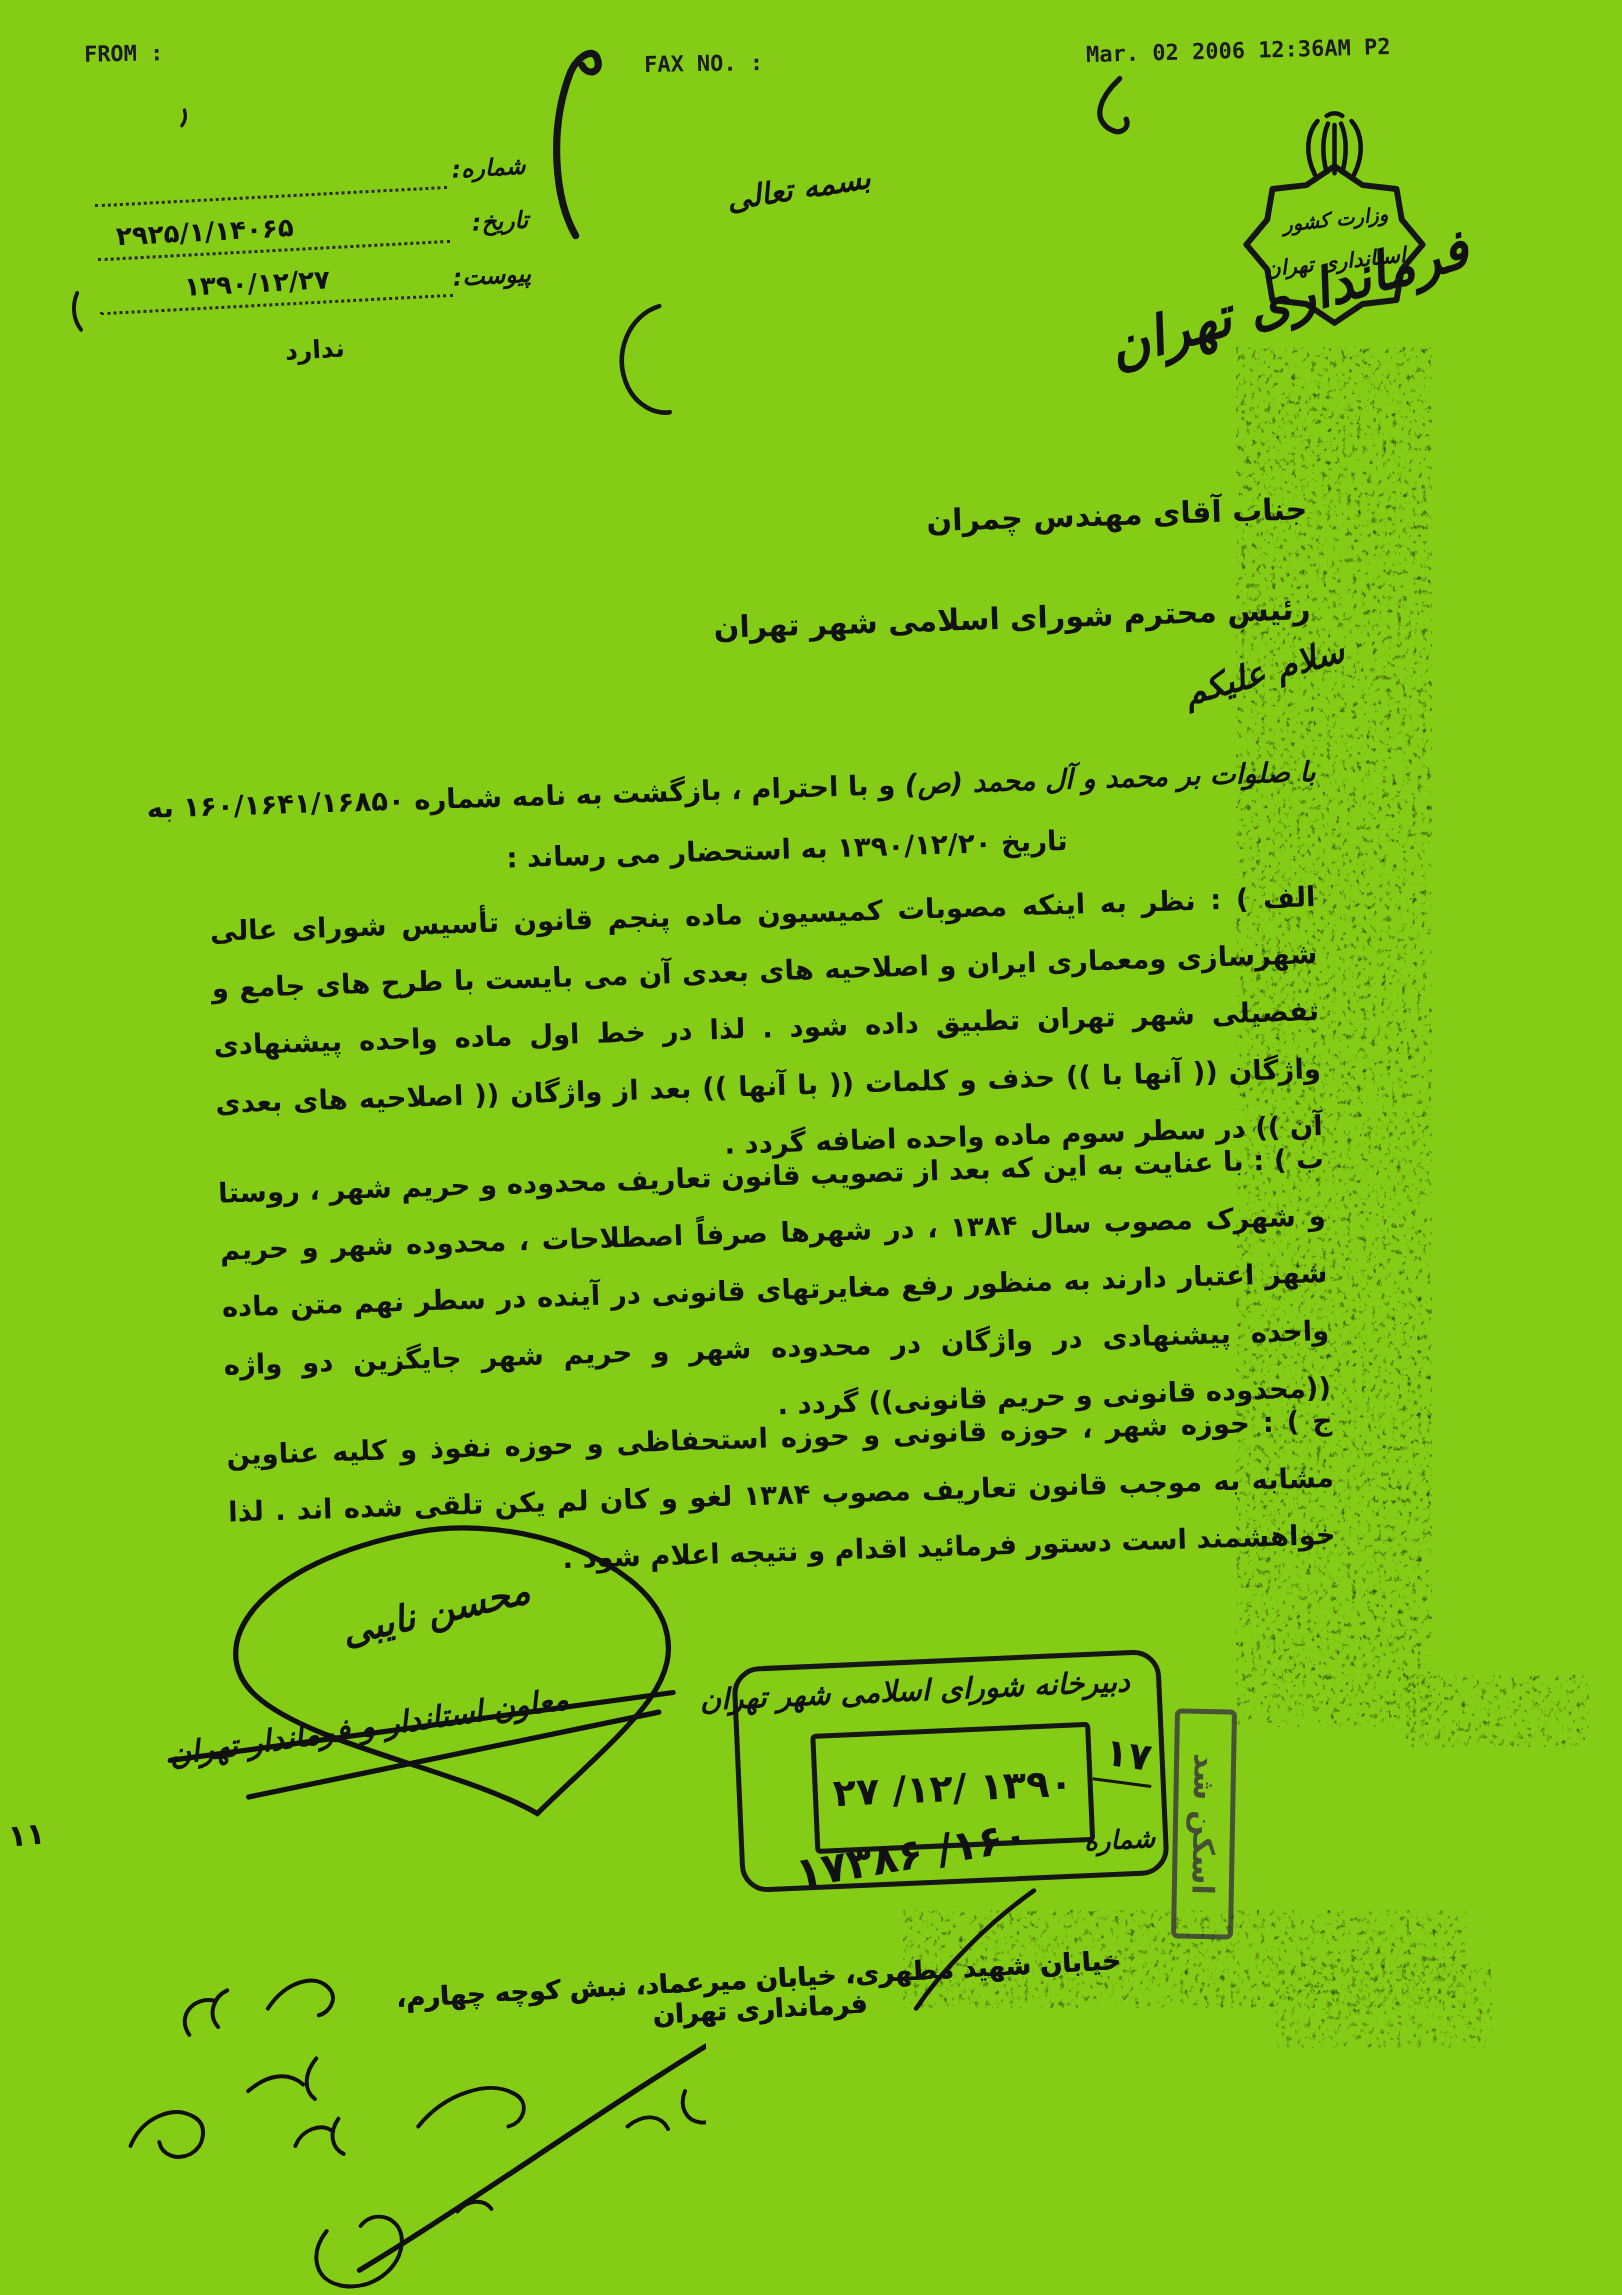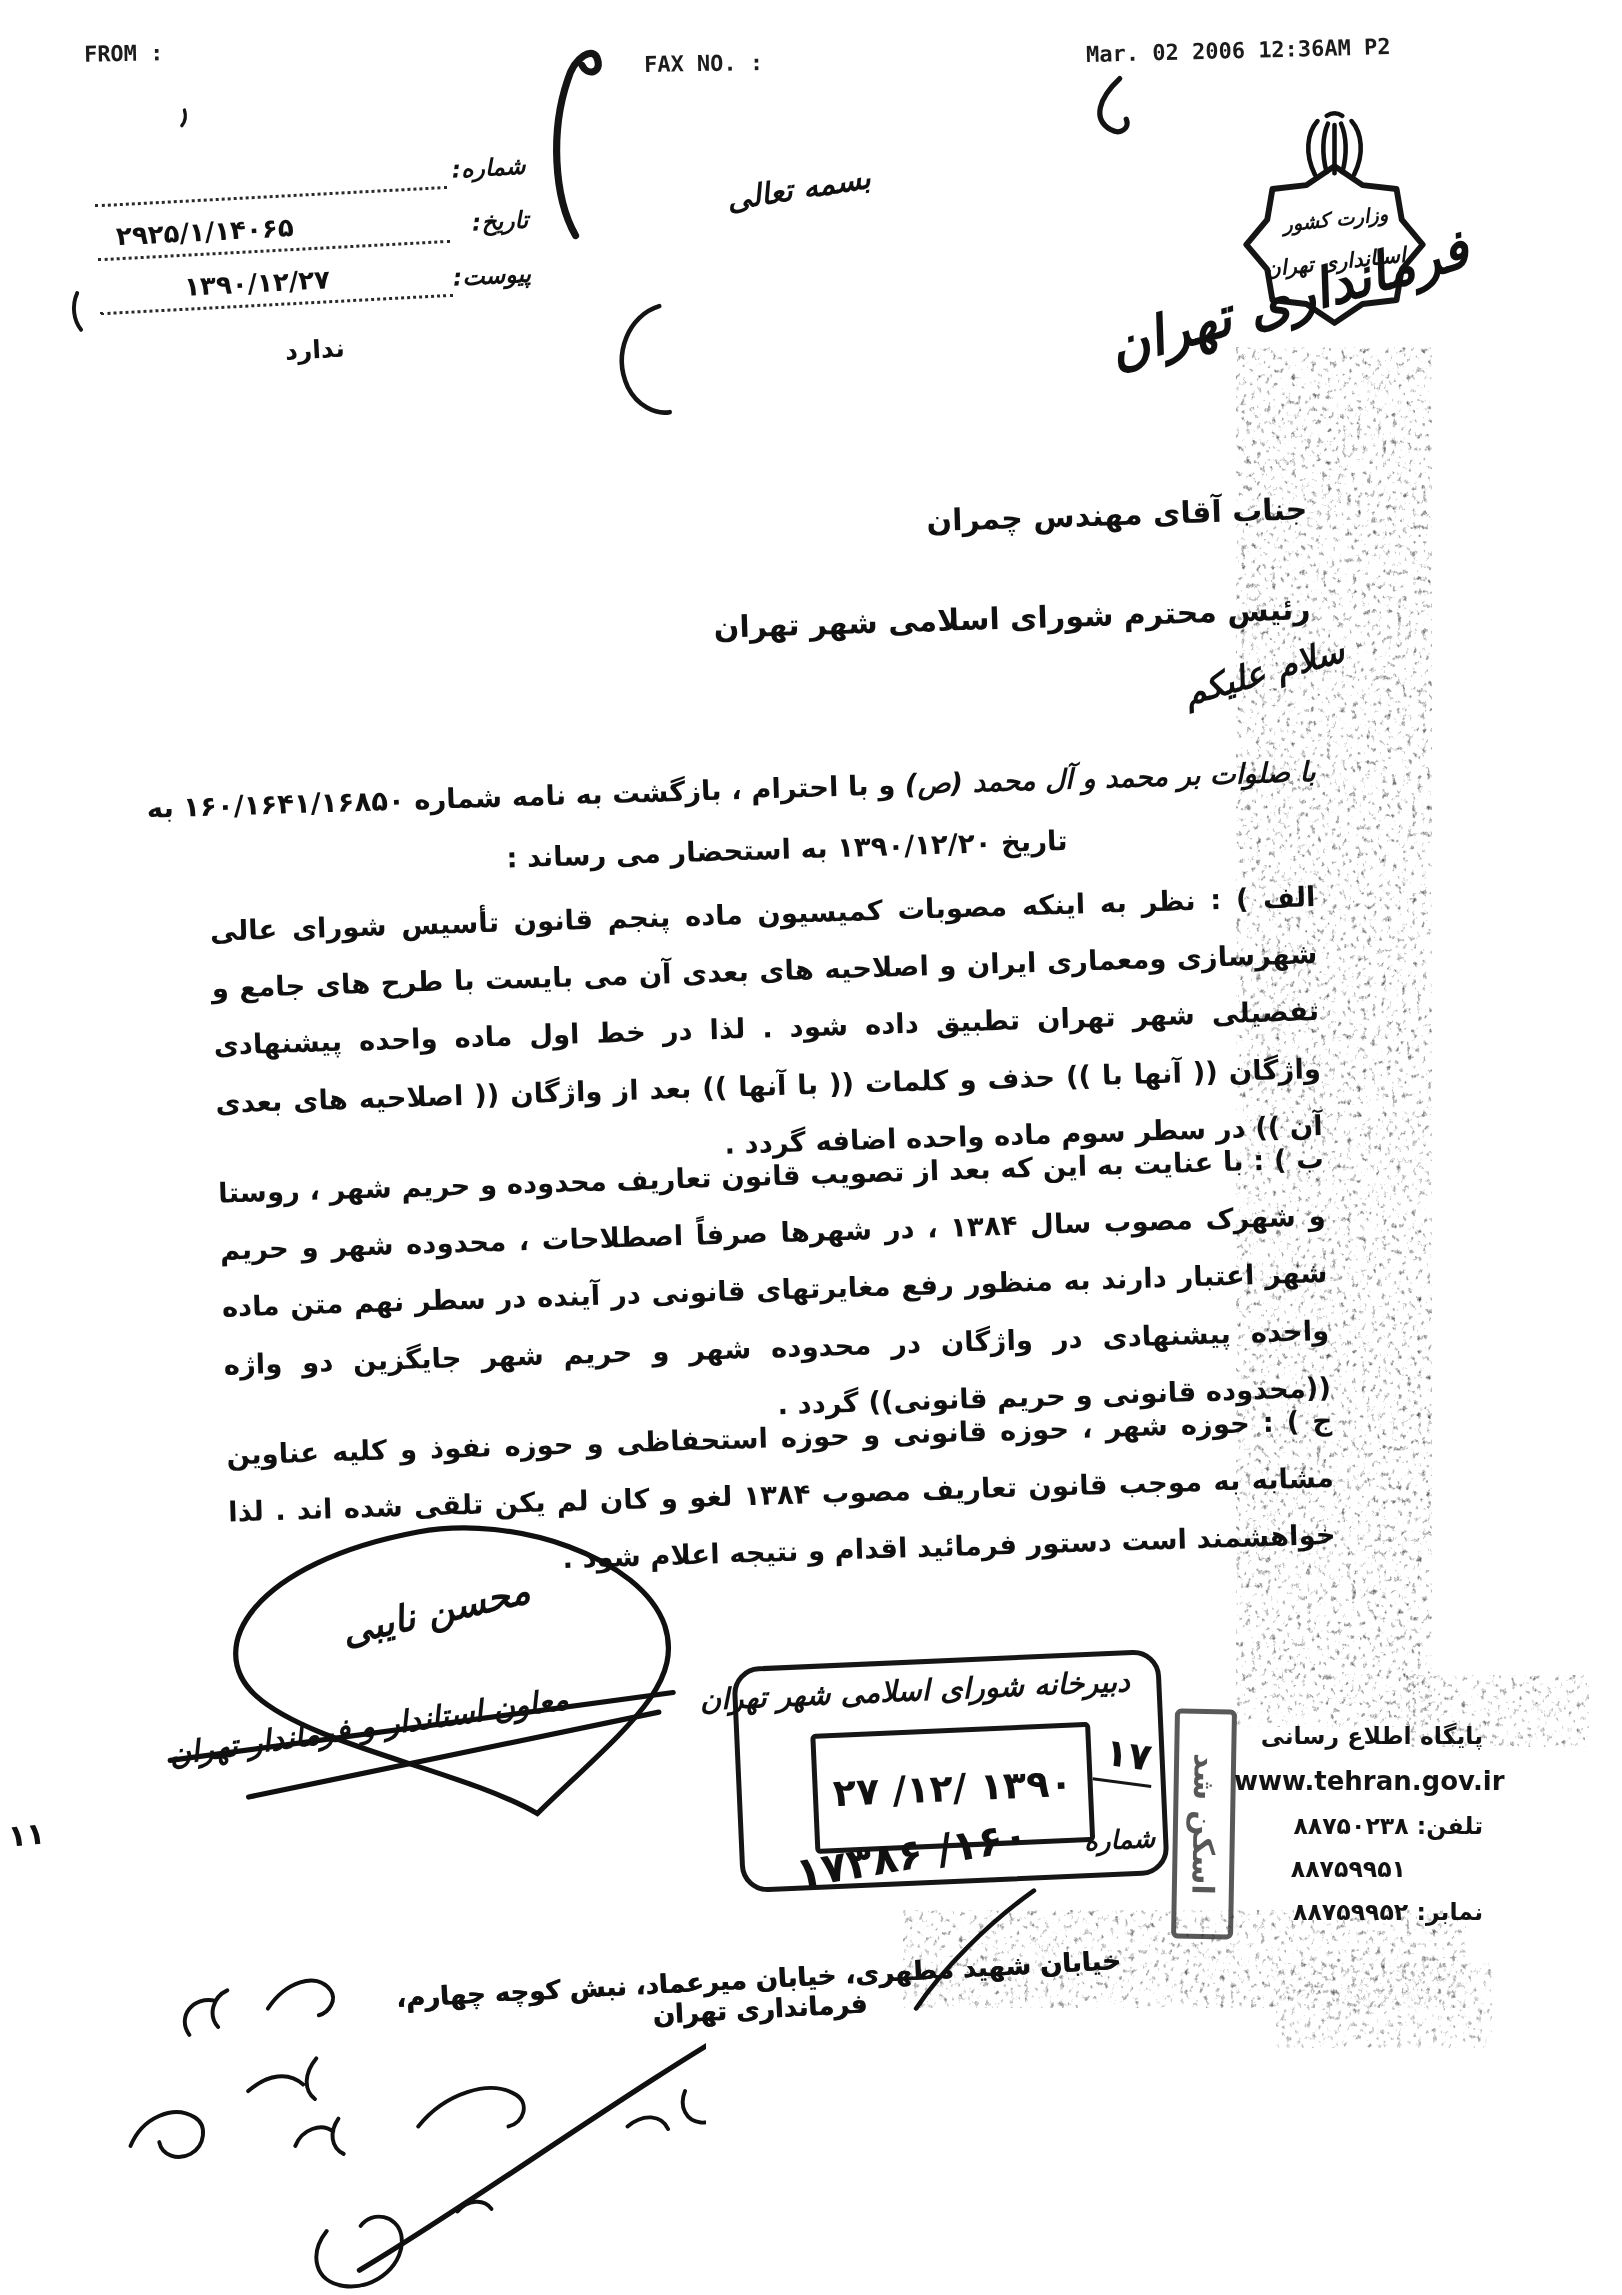--- a/index.html
+++ b/index.html
@@ -1,16 +1,16 @@
 <!DOCTYPE html>
 <html lang="fa" style="font-size:10.5px"><head>
 <meta charset="utf-8">
 <style>
   html,body{margin:0;padding:0;background:#888;}
-  .page{position:relative;width:1622px;height:2295px;background:#ffffff;overflow:hidden;
+  .page{position:relative;width:1622px;height:2295px;background:#84cc16;overflow:hidden;
         font-family:"DejaVu Sans",sans-serif;color:#111;}
   .abs{position:absolute;}
   .fax{font-family:"DejaVu Sans Mono",monospace;font-size:22px;font-weight:bold;color:#1c1c1c;white-space:nowrap;}
   .fa{direction:rtl;font-weight:bold;}
   .callig{font-style:italic;}
   
   .ref{width:432px;transform:rotate(-3deg);}
   .ref-row{position:relative;height:54px;}
   .ref-label{position:absolute;right:0;top:6.5px;font-size:23.6px;font-style:italic;}
   .ref-dots{position:absolute;right:79px;left:0;top:37px;border-bottom:3.9px dotted #2a2a2a;}
@@ -130,27 +130,20 @@
     <div class="abs fa" style="left:6.5px;top:165px;width:321px;text-align:center;font-size:42px;transform:rotate(-7deg);white-space:nowrap;">۱۶۰/ ۱۷۳۸۶</div>
   </div>
   <svg class="abs" style="left:903px;top:1884px;" width="144" height="131" viewBox="0 0 220 200">
     <path d="M200,10 C130,60 60,130 20,190" fill="none" stroke="#111" stroke-width="7" stroke-linecap="round"></path>
   </svg>
 
   <div class="abs scanstamp">
     <div class="vtext">اسکن شد</div>
   </div>
 
-  <div class="abs contact">
-    <div>پایگاه اطلاع رسانی</div>
-    <div style="direction:ltr;text-align:right;font-size:26px;">www.tehran.gov.ir</div>
-    <div>تلفن: ۸۸۷۵۰۲۳۸</div>
-    <div style="margin-right:77px;">۸۸۷۵۹۹۵۱</div>
-    <div>نمابر: ۸۸۷۵۹۹۵۲</div>
-  </div>
 
   <div class="abs fa" style="left:327px;top:1964px;width:864px;text-align:center;font-size:26px;transform:rotate(-3deg);text-shadow:0.7px 0 0 #111;">خیابان شهید مطهری، خیابان میرعماد، نبش کوچه چهارم، فرمانداری تهران</div>
 
   <div class="abs fa" style="left:7.9px;top:1817px;font-size:30px;transform:rotate(-6deg);">۱۱</div>
 
   <svg class="abs" style="left:52px;top:1930px;" width="654" height="366" viewBox="0 0 1000 559">
     <g fill="none" stroke="#101010" stroke-width="6" stroke-linecap="round">
       <path d="M210,160 c-20,-28 6,-60 40,-52 M268,92 c-22,10 -30,38 -14,56"></path>
       <path d="M330,120 c26,-40 74,-58 96,-28 c10,14 -2,34 -18,38"></path>
       <path d="M300,246 c30,-26 62,-30 84,-10 M404,196 c-18,22 -20,48 -2,62"></path>

